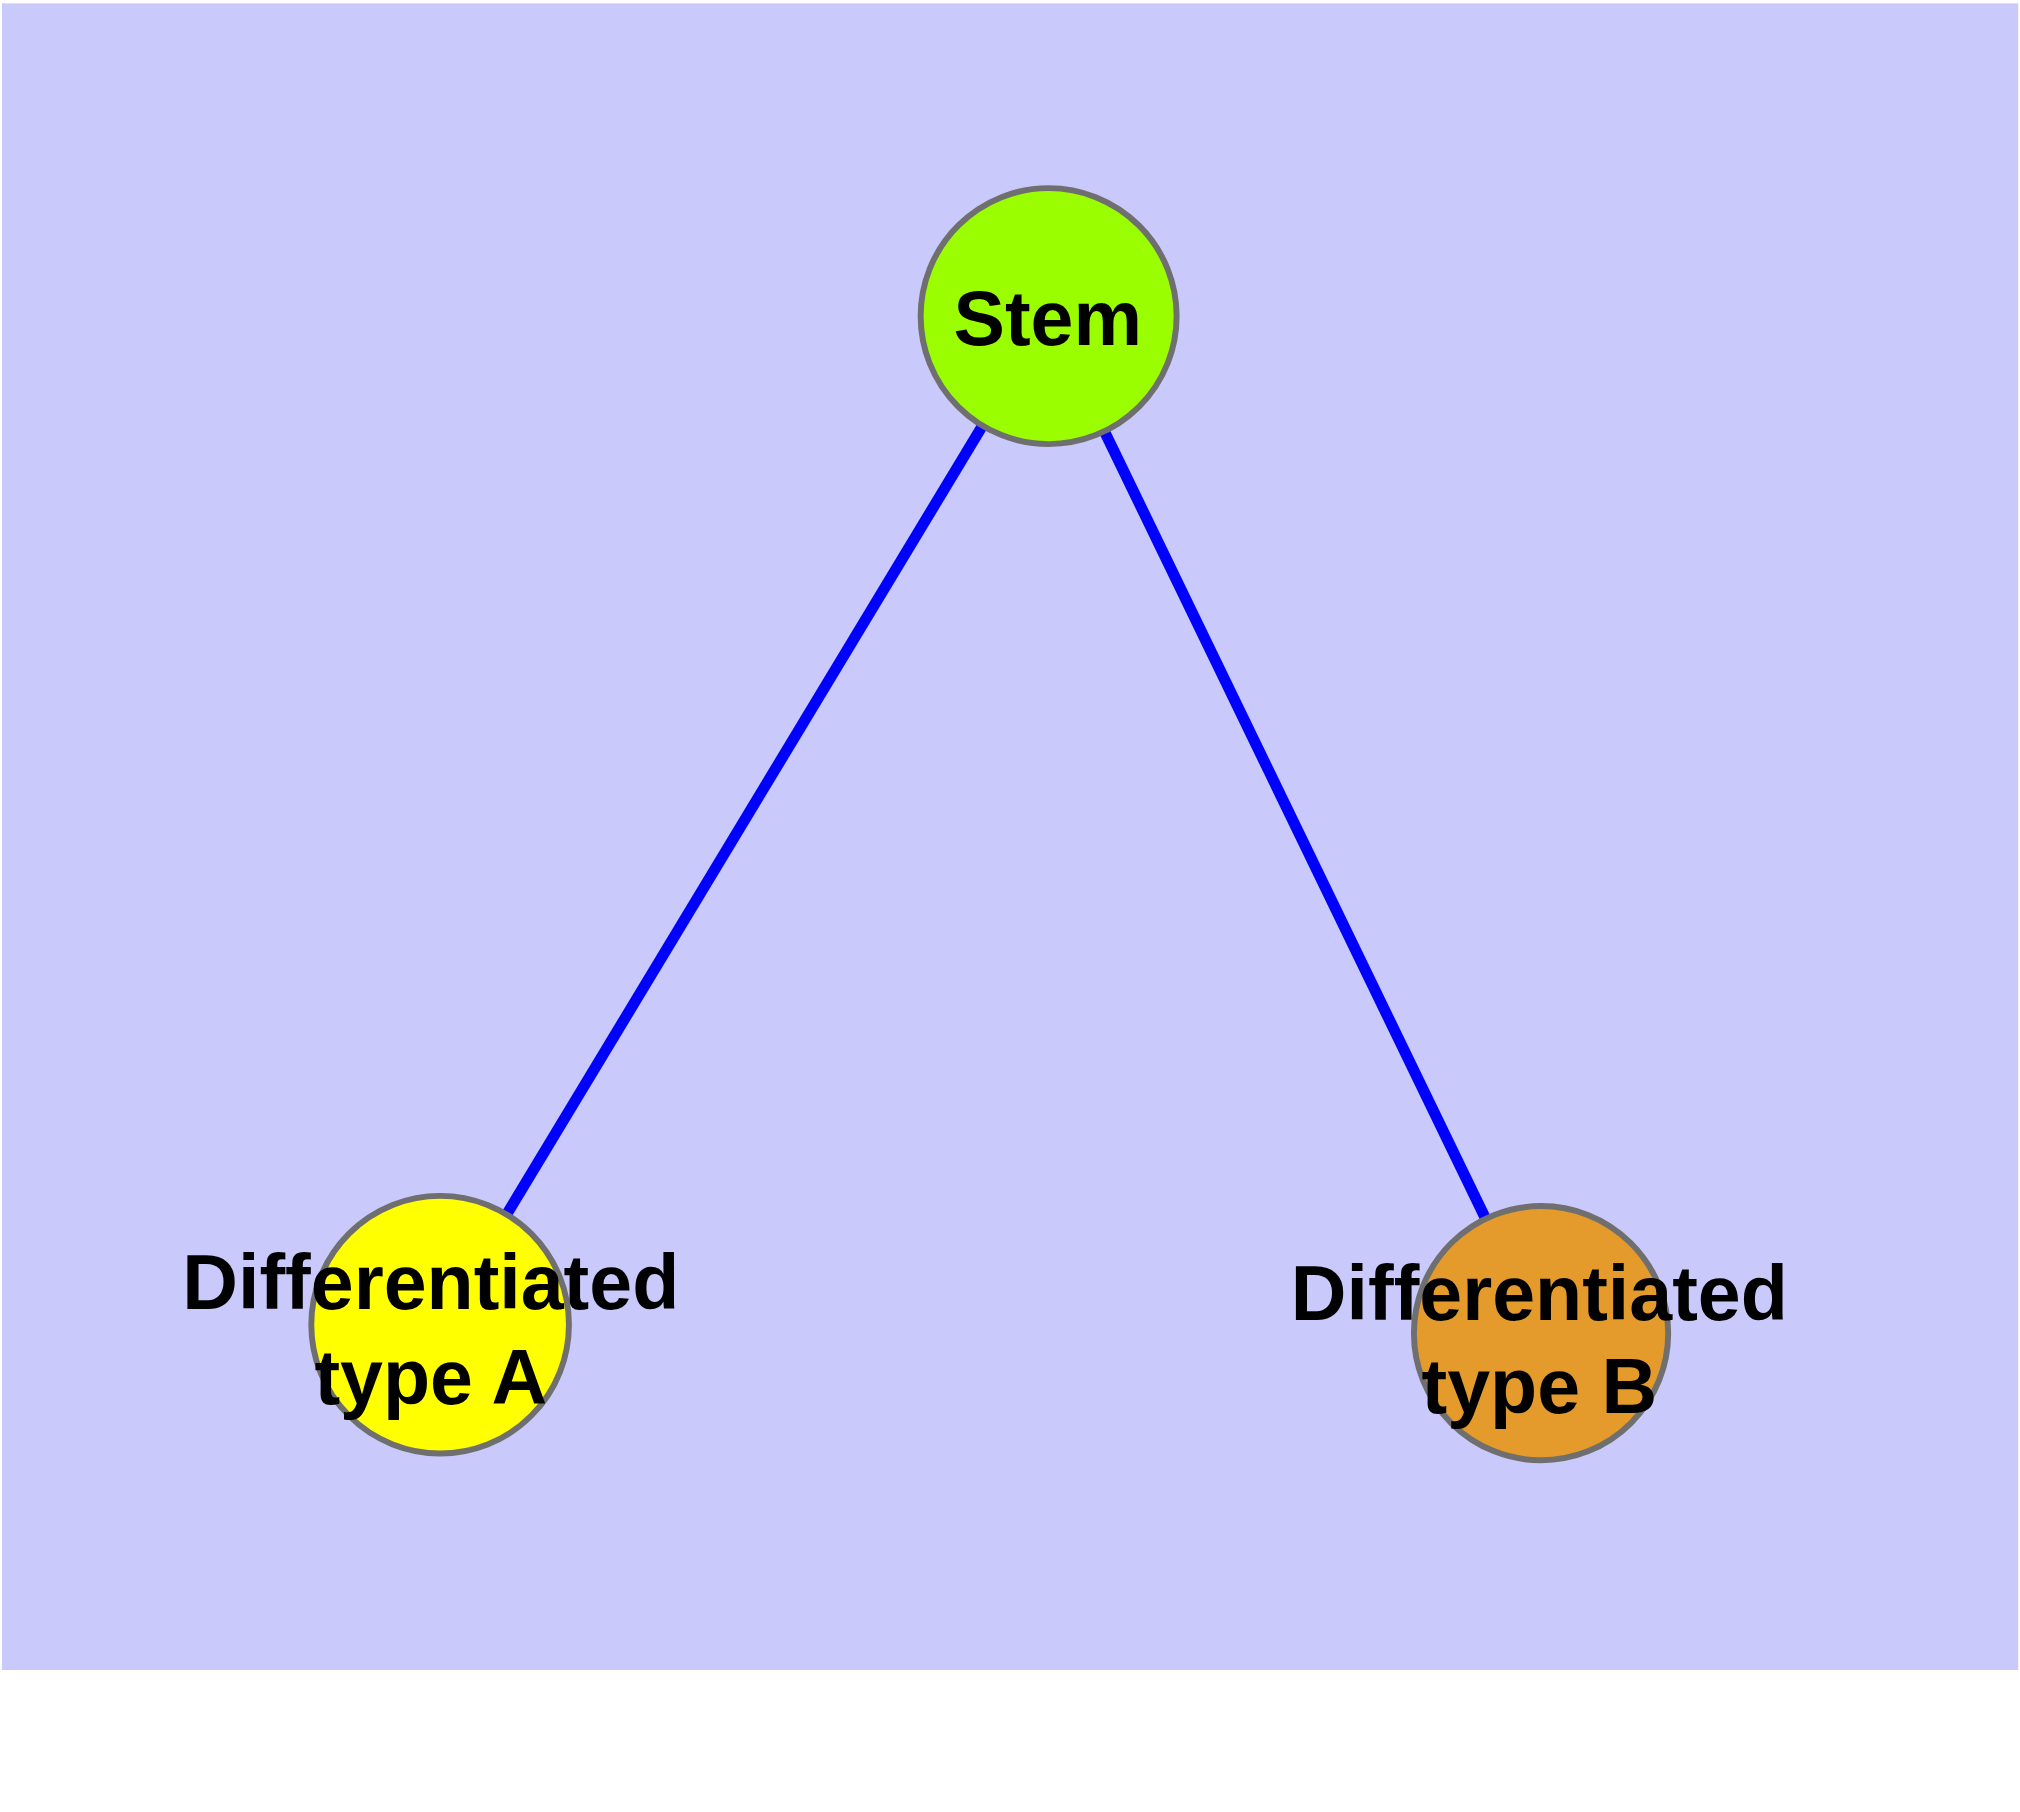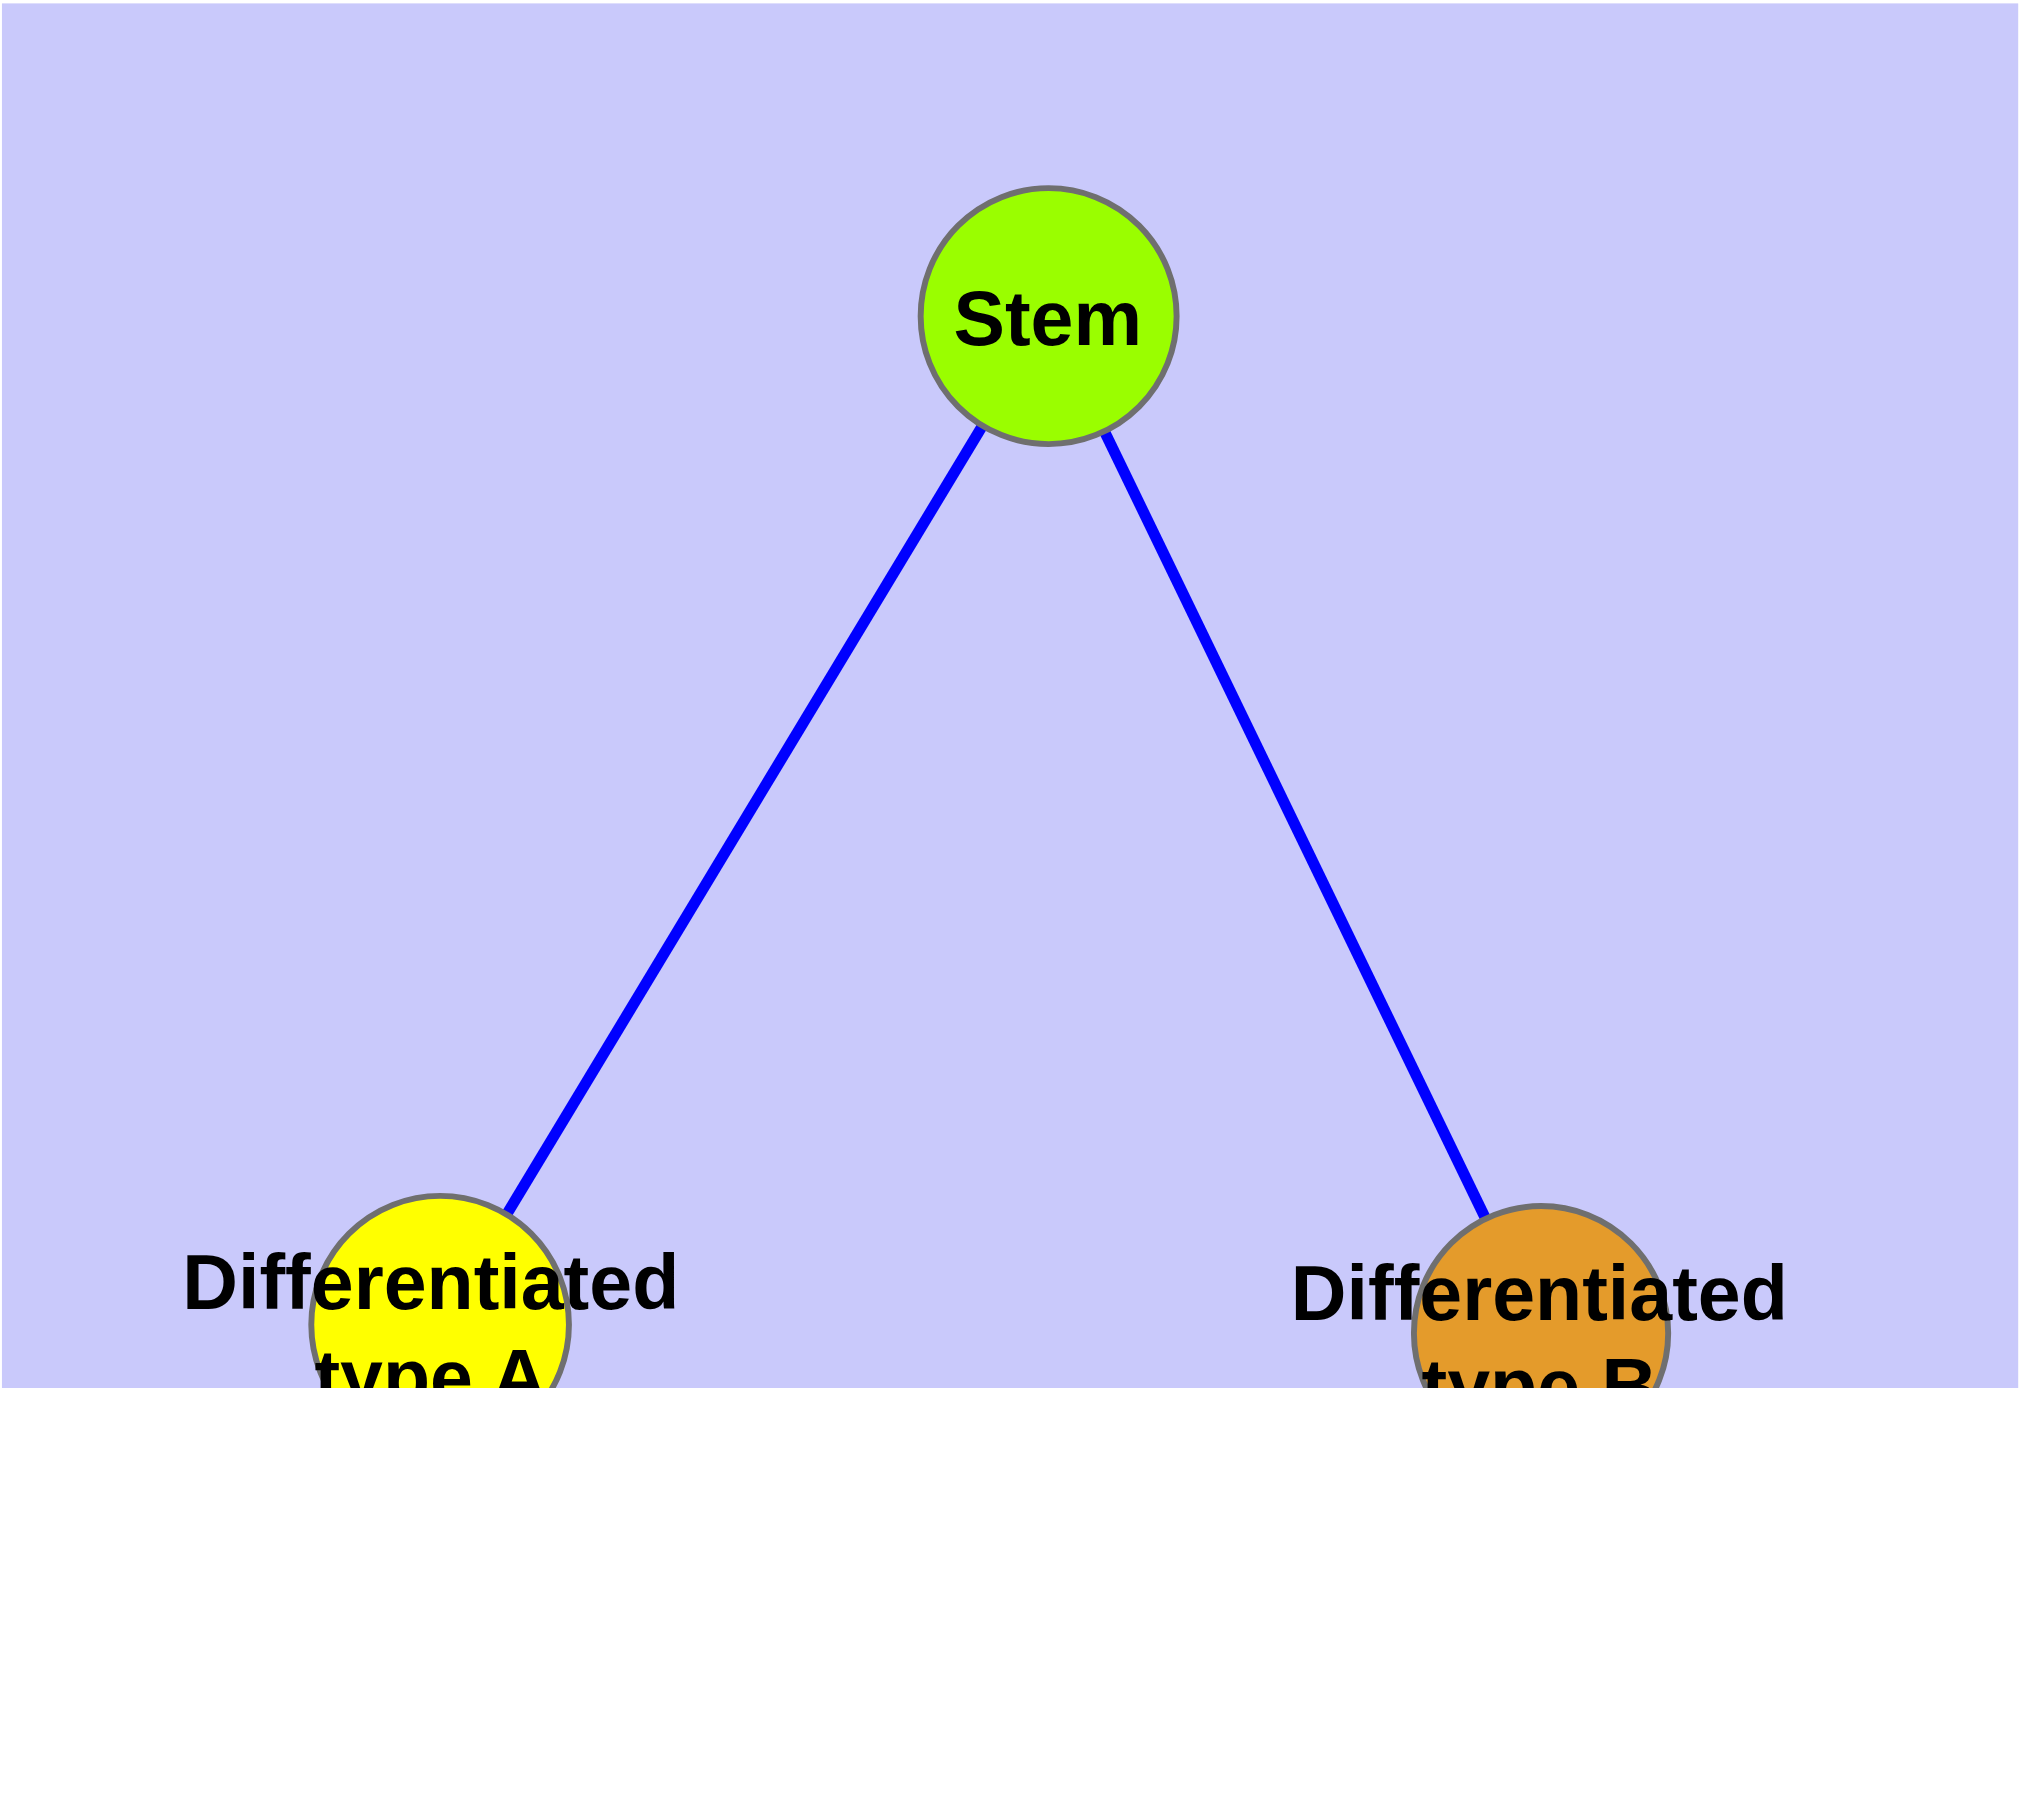--- a/index.html
+++ b/index.html
@@ -3,21 +3,21 @@
 <meta charset="utf-8">
 <style>
   html, body {
     margin: 0;
     padding: 0;
     background: #ffffff;
   }
   .stage {
     position: relative;
     width: 2021px;
-    height: 1388px;
+    height: 1670px;
     overflow: hidden;
     font-family: "Liberation Sans", sans-serif;
   }
   .stage svg {
     display: block;
     width: 2021px;
     height: 1812px;
   }
   .edge {
     stroke-width: 13px;

